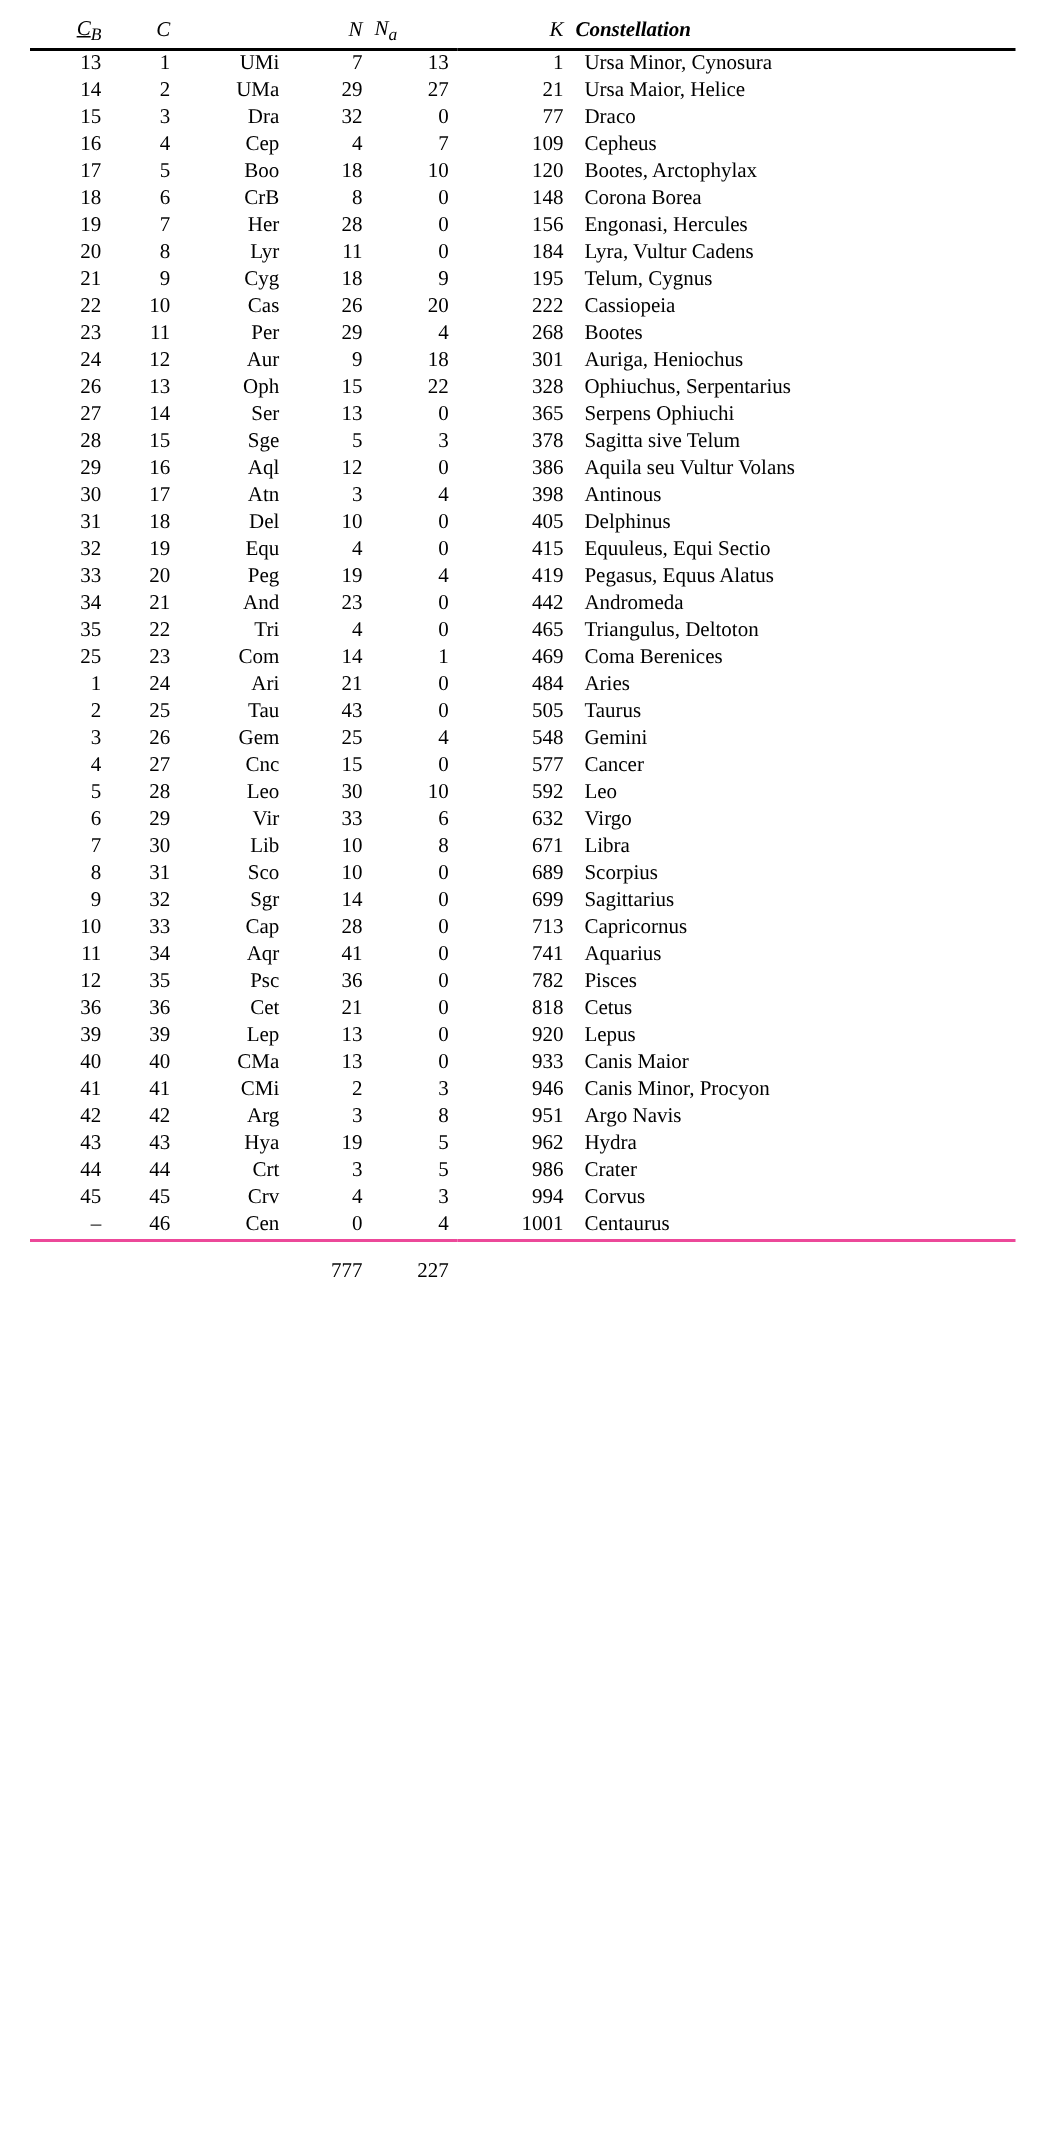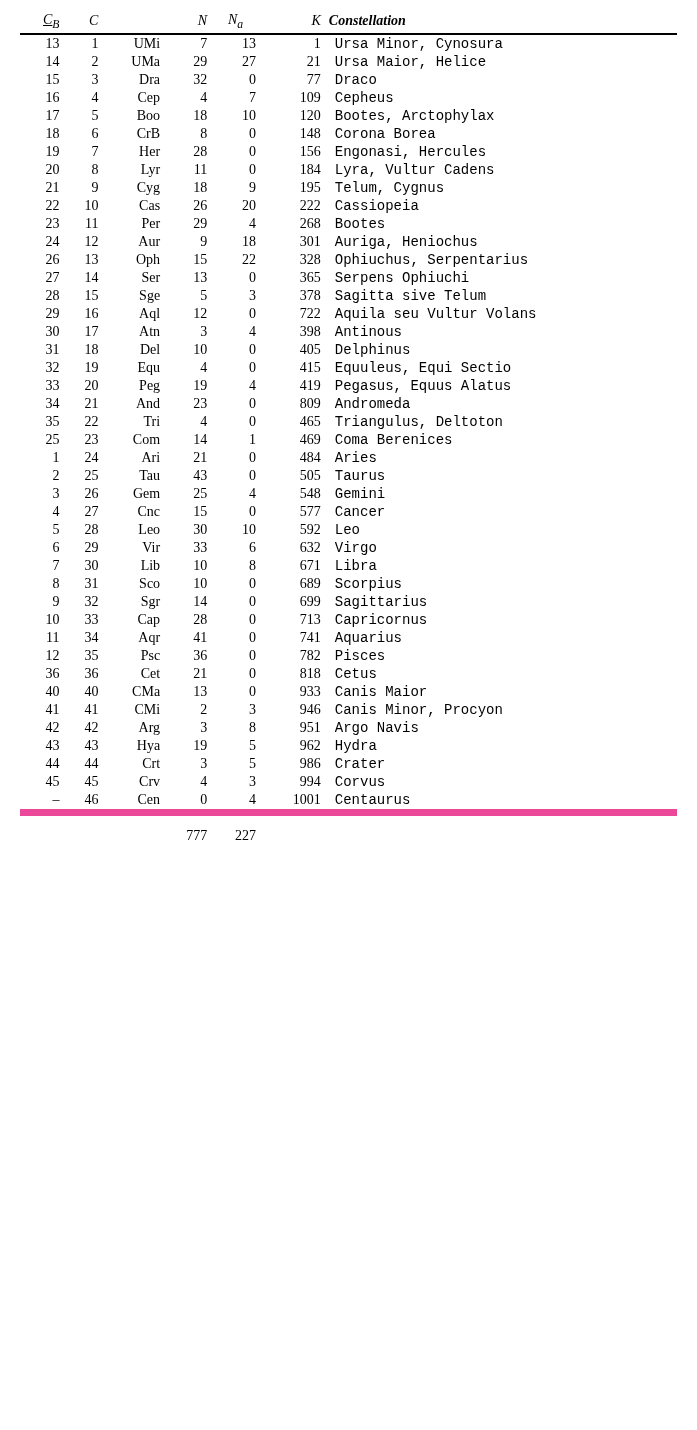--- a/index.html
+++ b/index.html
@@ -29,44 +29,43 @@
       font-weight: bold;
     }
     tbody tr td {
       padding: 1px 6px 1px 2px;
       text-align: right;
       white-space: nowrap;
     }
     tbody tr td.constellation-col {
       text-align: left;
       padding-left: 8px;
-      font-family: Liberation Mono, monospace;
     }
     tbody tr td.abbr-col {
     }
     tfoot tr td {
       text-align: right;
       padding: 12px 6px 2px 2px;
-      border-top: 7px solid #ec4899;
+      border-top: 2px solid #ec4899;
     }
     tfoot tr td.constellation-col {
       text-align: left;
     }
   </style>
 </head>
 <body>
 
 <table>
   <thead>
     <tr class="header-row">
       <th style="text-align:right; min-width:28px;text-decoration:underline;"><i>C</i><sub>B</sub></th>
       <th style="text-align:right; min-width:24px;"><i>C</i></th>
       <th style="min-width:38px;"></th>
       <th style="text-align:right; min-width:28px;"><i>N</i></th>
-      <th style="text-align:center; min-width:30px;"><i>N<sub>a</sub></i></th>
+      <th style="text-align:left; min-width:30px;"><i>N<sub>a</sub></i></th>
       <th style="text-align:right; min-width:40px;"><i>K</i></th>
       <th class="constellation-col">Constellation</th>
     </tr>
   </thead>
   <tbody id="table-body">
   <tr>
         <td>13</td>
         <td>1</td>
         <td class="abbr-col">UMi</td>
         <td>7</td>
@@ -199,21 +198,21 @@
         <td>3</td>
         <td>378</td>
         <td class="constellation-col">Sagitta sive Telum</td>
       </tr>
       <tr>
         <td>29</td>
         <td>16</td>
         <td class="abbr-col">Aql</td>
         <td>12</td>
         <td>0</td>
-        <td>722</td>
+        <td>386</td>
         <td class="constellation-col">Aquila seu Vultur Volans</td>
       </tr>
       <tr>
         <td>30</td>
         <td>17</td>
         <td class="abbr-col">Atn</td>
         <td>3</td>
         <td>4</td>
         <td>398</td>
         <td class="constellation-col">Antinous</td>
@@ -244,21 +243,21 @@
         <td>4</td>
         <td>419</td>
         <td class="constellation-col">Pegasus, Equus Alatus</td>
       </tr>
       <tr>
         <td>34</td>
         <td>21</td>
         <td class="abbr-col">And</td>
         <td>23</td>
         <td>0</td>
-        <td>809</td>
+        <td>442</td>
         <td class="constellation-col">Andromeda</td>
       </tr>
       <tr>
         <td>35</td>
         <td>22</td>
         <td class="abbr-col">Tri</td>
         <td>4</td>
         <td>0</td>
         <td>465</td>
         <td class="constellation-col">Triangulus, Deltoton</td>
@@ -381,20 +380,29 @@
         <td class="constellation-col">Pisces</td>
       </tr>
       <tr>
         <td>36</td>
         <td>36</td>
         <td class="abbr-col">Cet</td>
         <td>21</td>
         <td>0</td>
         <td>818</td>
         <td class="constellation-col">Cetus</td>
+      </tr>
+      <tr>
+        <td>39</td>
+        <td>39</td>
+        <td class="abbr-col">Lep</td>
+        <td>13</td>
+        <td>0</td>
+        <td>920</td>
+        <td class="constellation-col">Lepus</td>
       </tr>
       <tr>
         <td>40</td>
         <td>40</td>
         <td class="abbr-col">CMa</td>
         <td>13</td>
         <td>0</td>
         <td>933</td>
         <td class="constellation-col">Canis Maior</td>
       </tr>

